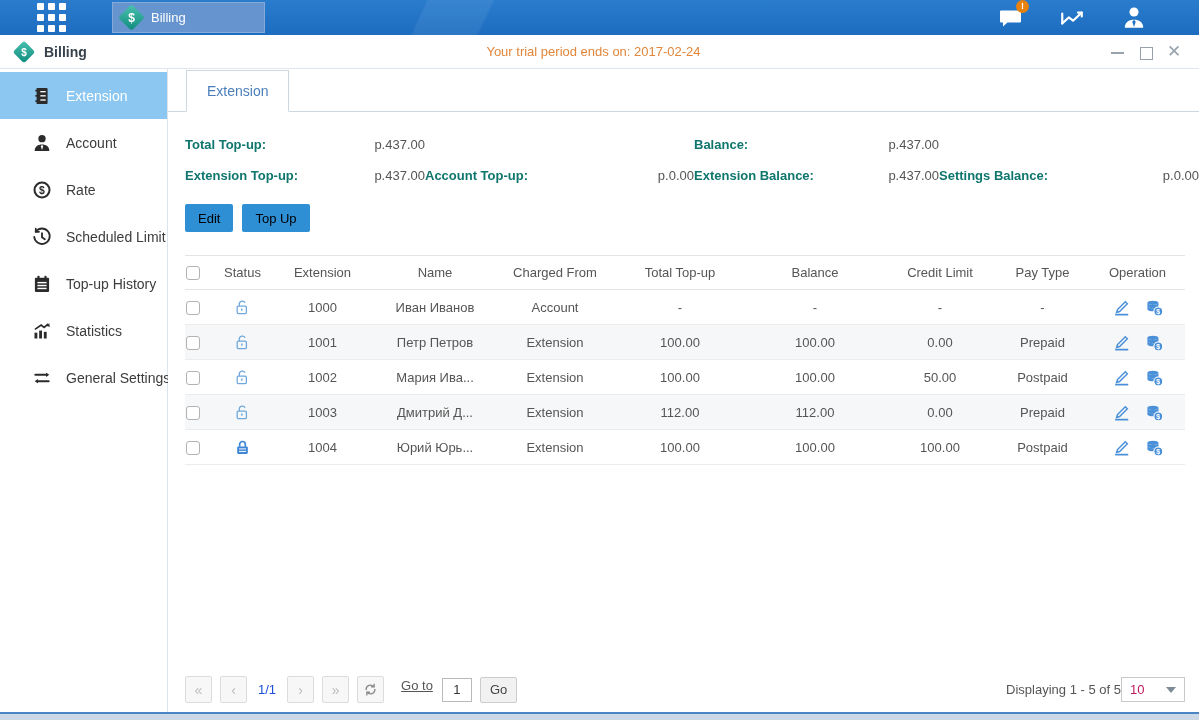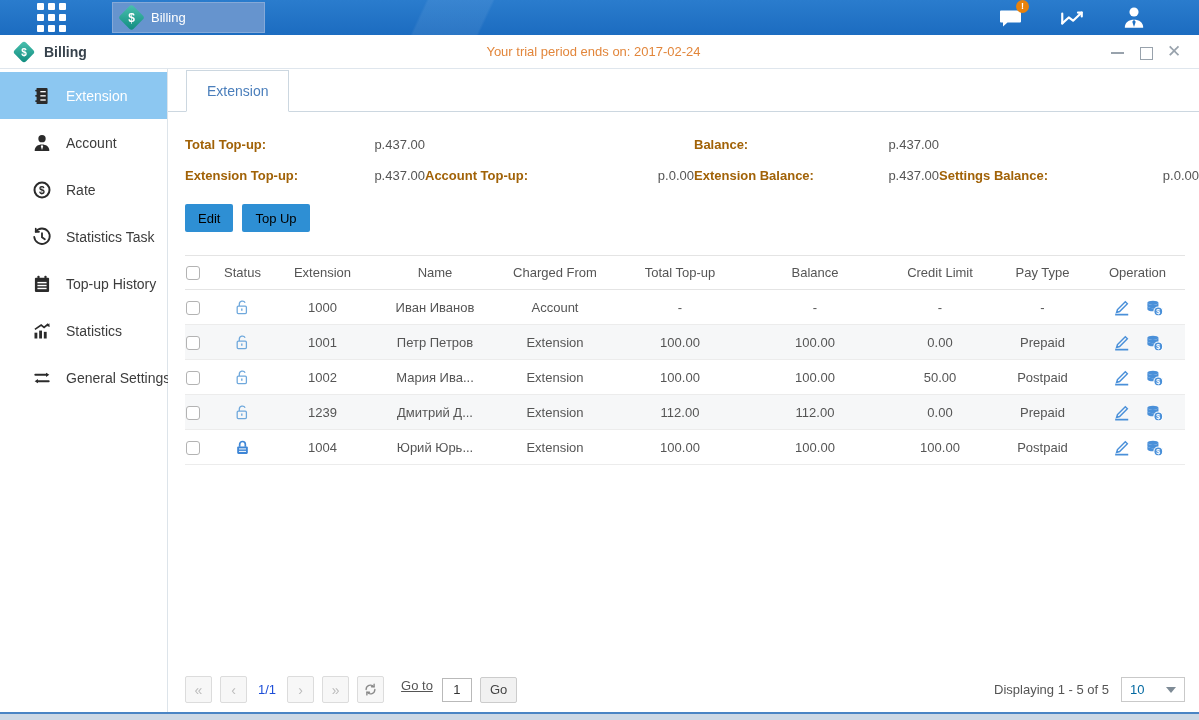--- a/index.html
+++ b/index.html
@@ -46,21 +46,21 @@
   .main { flex:1; position:relative; background:#fff; }
 
   
   .tabstrip { height:43px; border-bottom:1px solid #ccd7e0; display:flex; align-items:flex-end; padding-left:18px; }
   .tab { height:42px; min-width:94px; background:#fff; border:1px solid #ccd7e0; border-bottom:1px solid #fff;
     margin-bottom:-1px; display:flex; align-items:center; justify-content:center; color:#4a7ebb; font-size:14px; padding:0 20px; cursor:default; }
 
   
   .stats { padding:17px 0 0 17px; font-size:13px; }
   .stats .row { display:flex; height:31px; align-items:center; }
-  .stats .lab { font-weight:bold; color:#a16207; }
+  .stats .lab { font-weight:bold; color:#0f766e; }
   .stats .val { color:#555;text-align:right; }
   .c1 { width:128px; } .c2 { width:112px; } .c3 { width:125px; } .c4 { width:144px; }
   .c5 { width:126px; } .c6 { width:119px; } .c7 { width:121px; } .c8 { flex:1; }
 
   
   .actions { padding:13px 0 0 17px; display:flex; }
   .btn { background:var(--accent,#2e8fd4); color:#000000; border:none; font-size:13px; height:28px; padding:0 13px;
     border-radius:2px; margin-right:9px; cursor:pointer; font-family:inherit; }
 
   
@@ -84,22 +84,22 @@
   .footer { position:absolute; left:17px; right:14px; bottom:9px; display:flex; align-items:center; font-size:13px; color:#555; }
   .pgbtn { width:27px; height:27px; background:#f7f7f7; border:1px solid #dcdcdc; border-radius:2px; color:#bcbcbc;
     font-size:14px; display:flex; align-items:center; justify-content:center; margin-right:8px; cursor:pointer; }
   .pgbtn svg { width:15px; height:15px; color:#8a8a8a; }
   .pageind { margin:0 11px 0 3px; color:#1d4ed8; }
   .goto-lbl { margin:0 9px 8px 9px;text-decoration:underline; }
   .goto-input { width:30px; height:24px; border:1px solid #b9b9b9; text-align:center; font-size:13px; font-family:inherit; color:#333; }
   .go-btn { height:26px; padding:0 9px; margin-left:8px; background:#f1f1f1; border:1px solid #ccc; border-radius:2px;
     font-size:13px; color:#444; cursor:pointer; font-family:inherit; }
   .foot-right { margin-left:auto; display:flex; align-items:center; }
-  .pagesize { width:64px; height:25px; border:1px solid #c9c9c9; background:#fff; margin-left:12px; display:flex;
-    align-items:center; padding:0 8px; cursor:pointer; color:#0369a1; }
+  .pagesize { width:64px; height:25px; border:1px solid #c9c9c9; background:#fff; margin-left:0; display:flex;
+    align-items:center; padding:0 8px; cursor:pointer; color:#be185d; }
   .pagesize .arr { margin-left:auto; width:0; height:0; border-left:5px solid transparent; border-right:5px solid transparent;
     border-top:6px solid #7e8b96; }
 
   .bottom-strip { height:8px; background:#ccd8e5; border-top:2px solid #4a84c4; }
 </style>
 </head>
 <body style="--accent: #2e8fd4;">
 
 <div class="topbar">
   <div class="grid-icon">
@@ -194,21 +194,21 @@
         <span class="lbl">Rate</span>
       </div>
       <div class="side-item">
         <span class="ic">
           <svg viewBox="0 0 24 24" width="20" height="20" fill="none" stroke="currentColor" stroke-width="2.2" stroke-linecap="round">
             <path d="M4.5 5.5 A9.3 9.3 0 1 1 2.7 12"></path>
             <path d="M4.5 1.8 v4 h4" stroke-width="2"></path>
             <path d="M12 7.5 V12.4 l3.4 2.2"></path>
           </svg>
         </span>
-        <span class="lbl">Statistics Task</span>
+        <span class="lbl">Scheduled Limit</span>
       </div>
       <div class="side-item">
         <span class="ic">
           <svg viewBox="0 0 24 24" width="20" height="20" fill="currentColor">
             <rect x="3.5" y="4.5" width="17" height="17" rx="1.2"></rect>
             <rect x="6.5" y="2" width="2.6" height="4.4" rx="1"></rect>
             <rect x="14.9" y="2" width="2.6" height="4.4" rx="1"></rect>
             <g fill="#fff">
               <rect x="6.5" y="9.5" width="11" height="1.7"></rect>
               <rect x="6.5" y="13" width="11" height="1.7"></rect>
@@ -402,21 +402,21 @@
             </tr>
             <tr class="alt">
               <td style="text-align:left;"><span class="checkbox"></span></td>
               <td><span class="lock open">
                   <svg viewBox="0 0 24 24" width="17" height="17" fill="none" stroke="currentColor" stroke-width="1.8">
                     <rect x="4.5" y="10" width="13" height="10.5" rx="1.6"></rect>
                     <path d="M7.5 10 V7.2 a4.3 4.3 0 0 1 8.2-1.8"></path>
                     <line x1="11" y1="13.5" x2="11" y2="16.5" stroke-width="2"></line>
                   </svg>
                 </span></td>
-              <td>1239</td>
+              <td>1003</td>
               <td>Дмитрий Д...</td>
               <td>Extension</td>
               <td>112.00</td>
               <td>112.00</td>
               <td>0.00</td>
               <td>Prepaid</td>
               <td><span class="op">
                   <svg viewBox="0 0 24 24" width="19" height="19" fill="none" stroke="currentColor" stroke-width="1.8">
                     <path d="M7 14.5 L16.8 4.7 l2.6 2.6 L9.6 17.1 l-3.8 1.2 z"></path>
                     <line x1="4" y1="21" x2="20.5" y2="21" stroke-width="2.2"></line>

